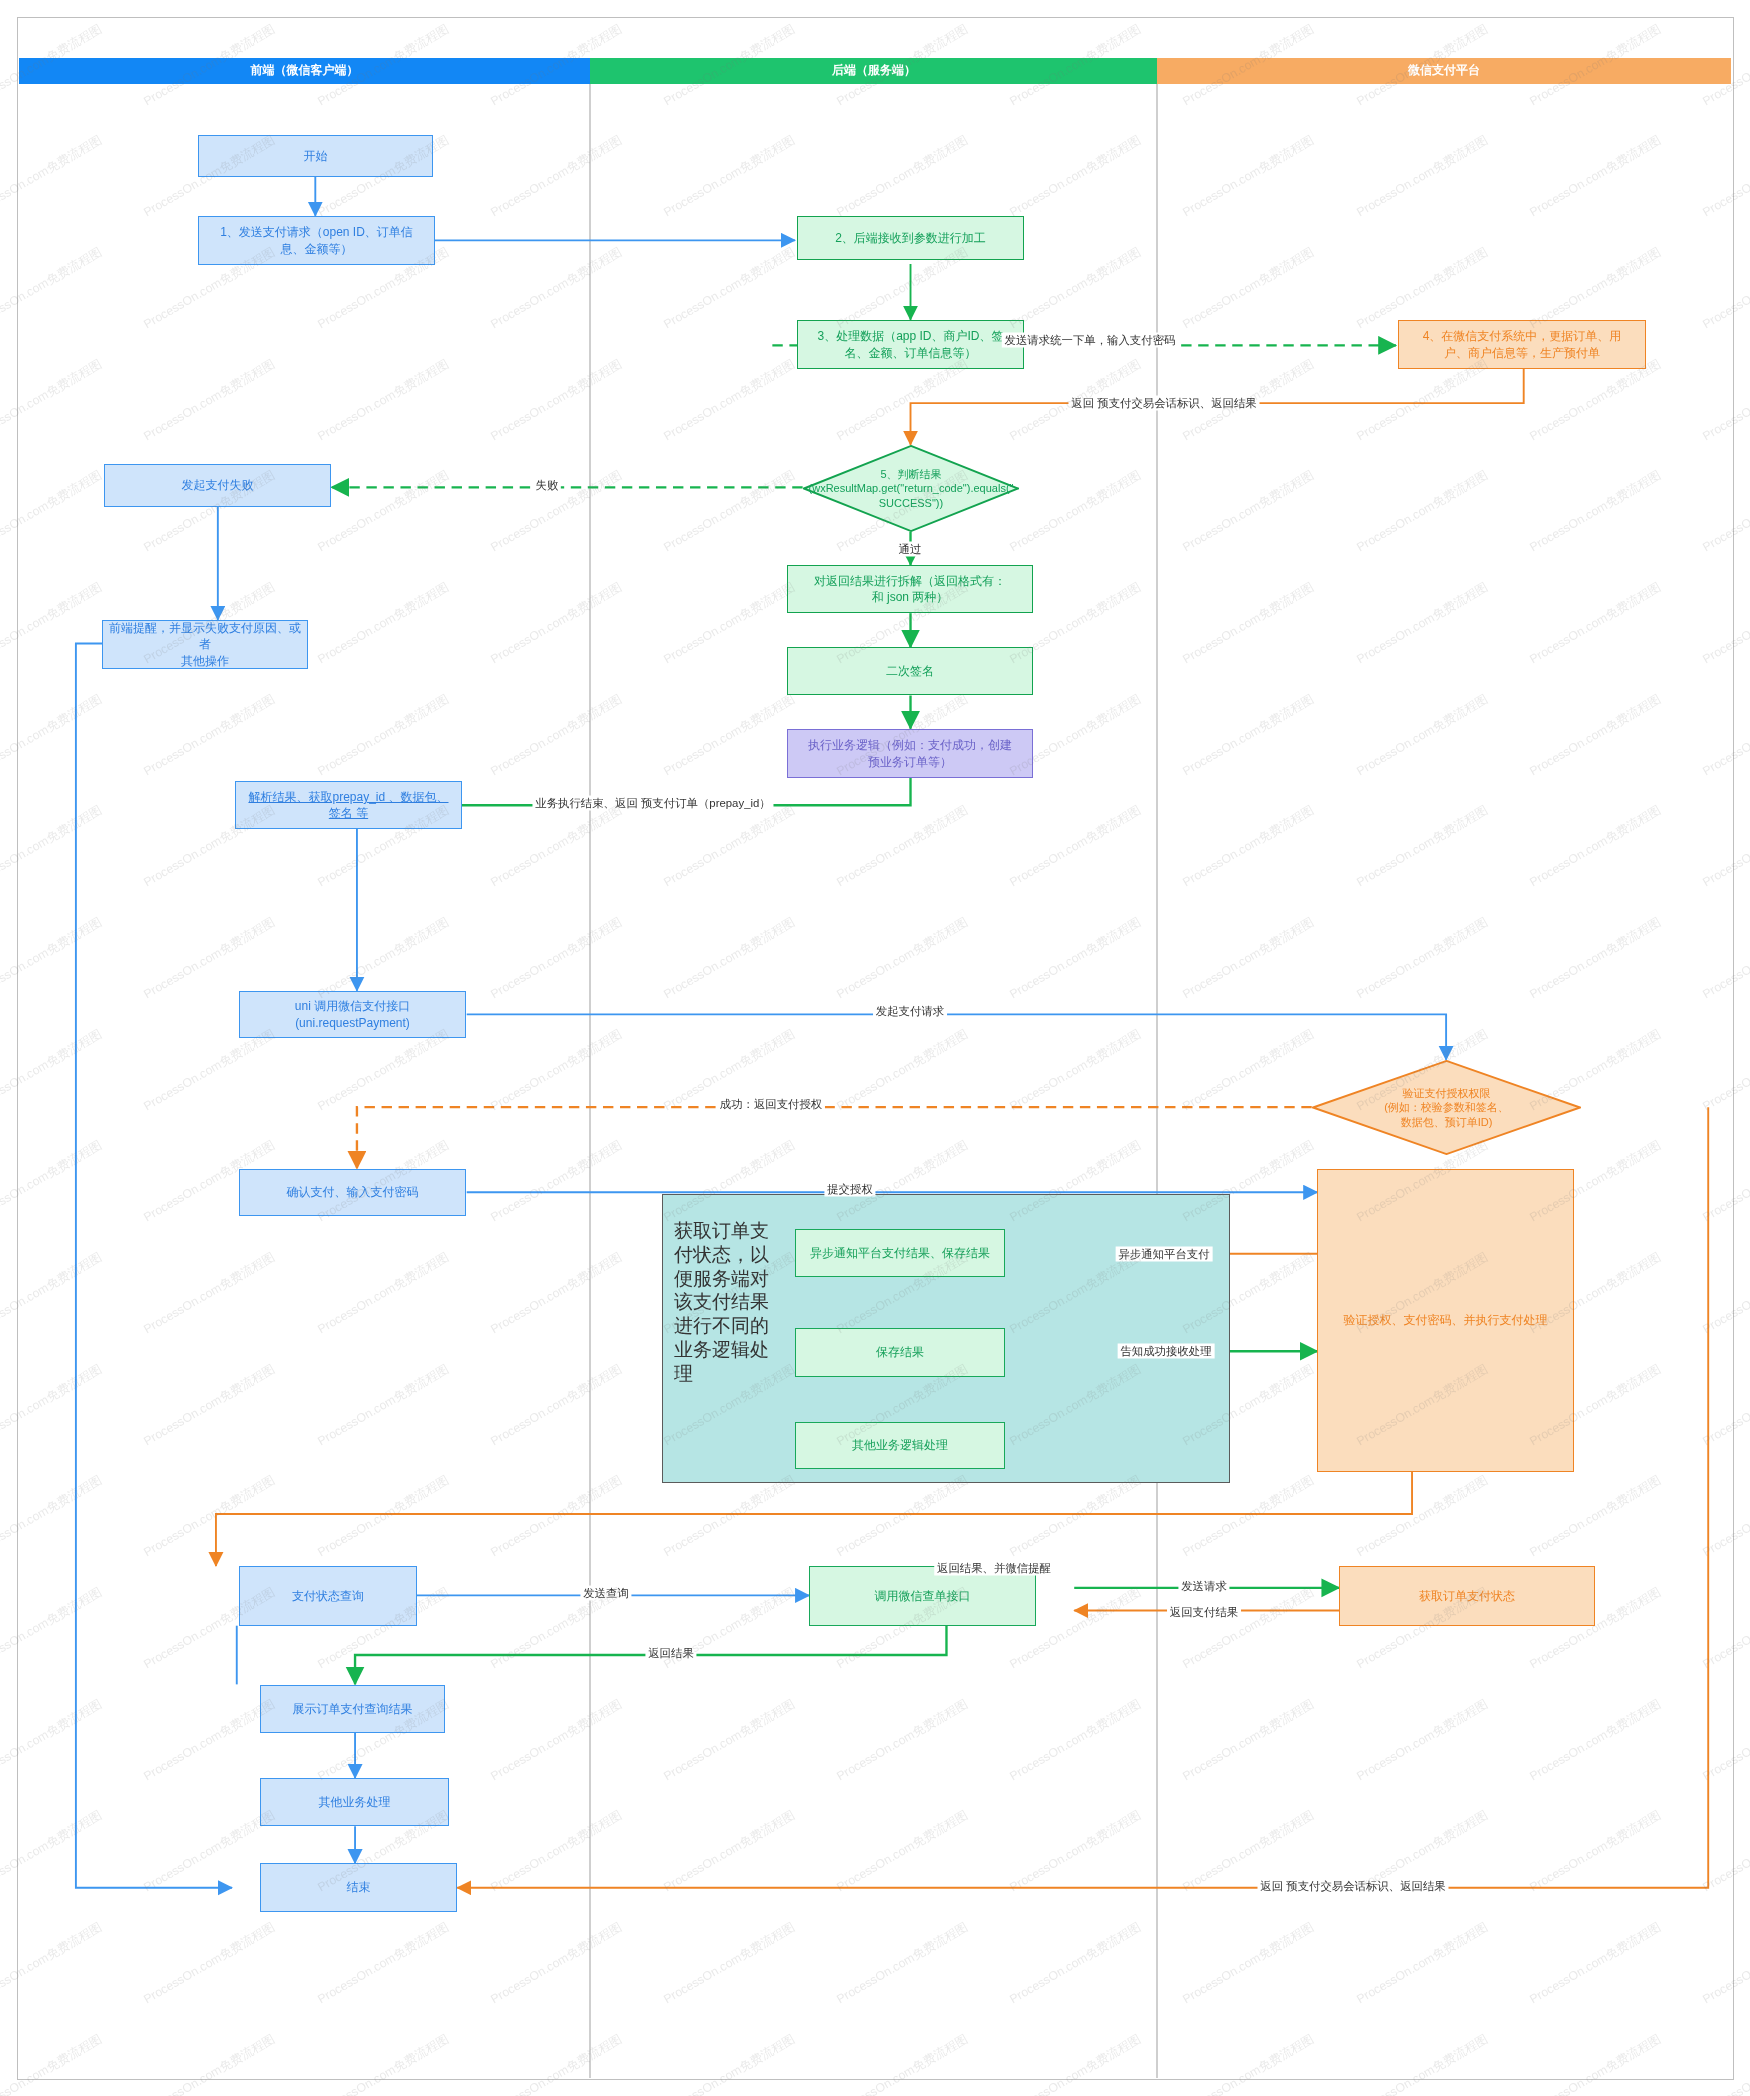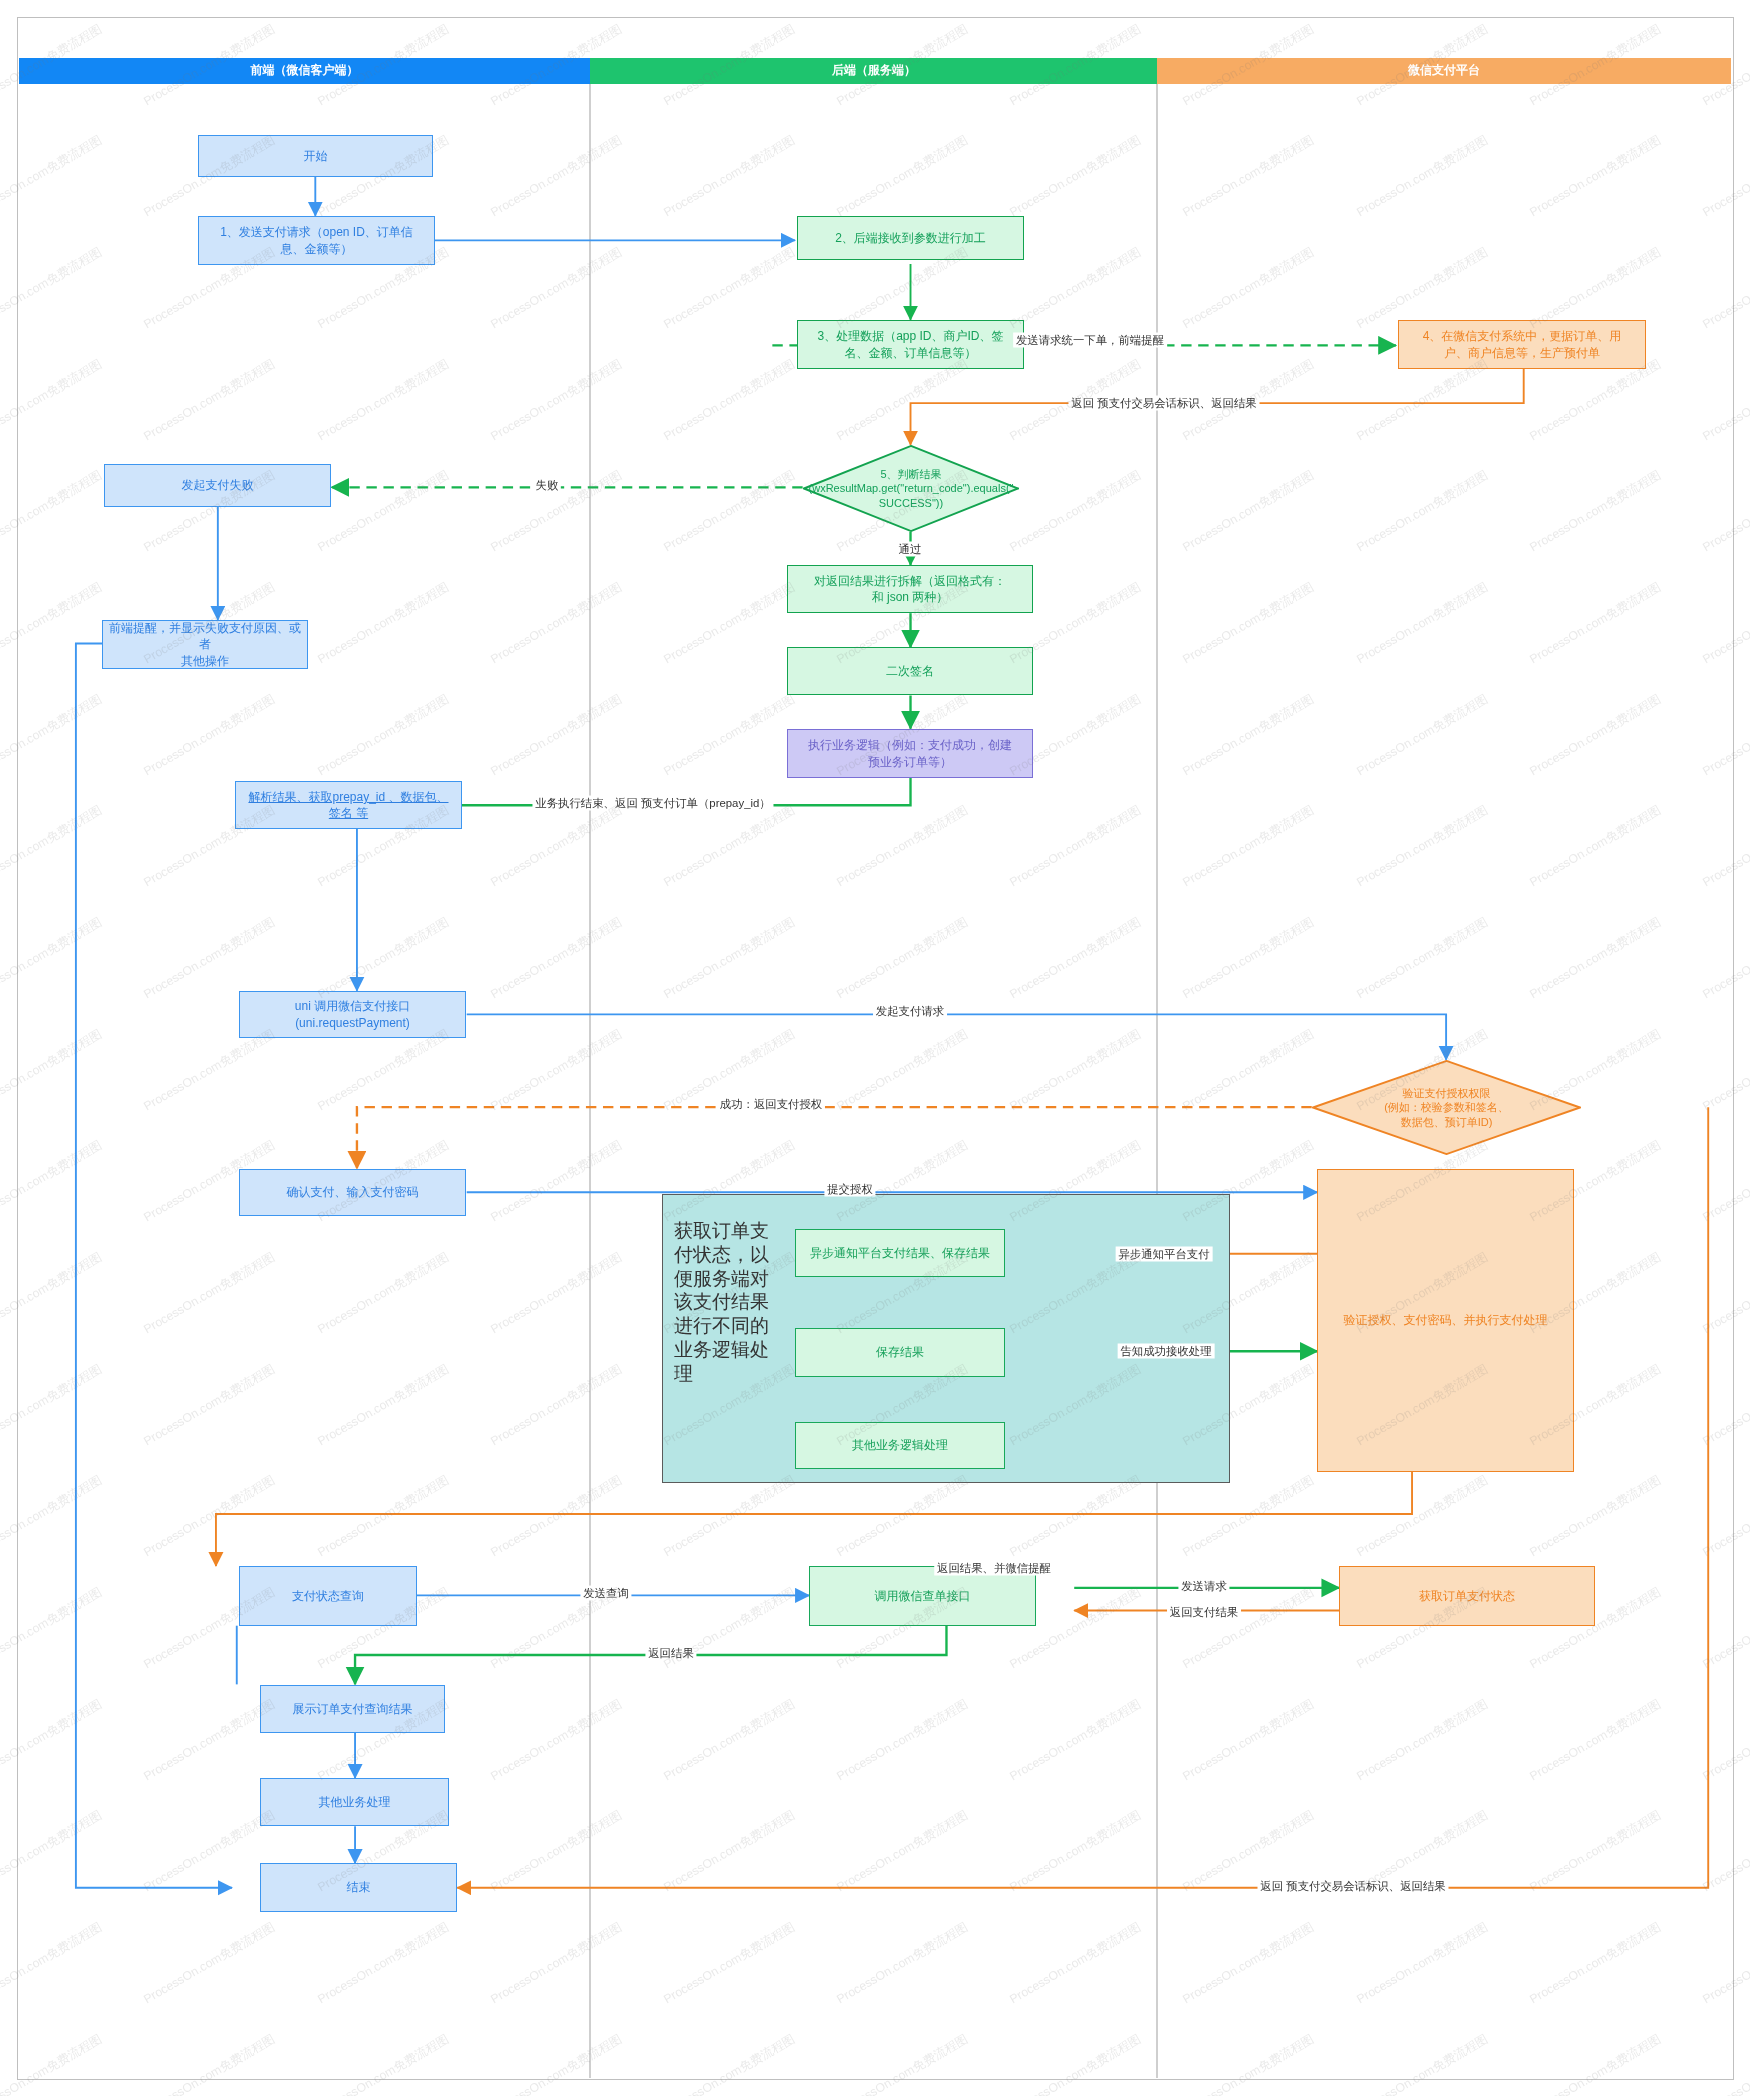--- a/index.html
+++ b/index.html
@@ -130,21 +130,21 @@
 
     <path d="M250,1718 L250,1780" stroke="#3d96f0" stroke-width="2" fill="none"></path>
 
     <path d="M375,1831 L375,1879" stroke="#3d96f0" stroke-width="2" fill="none" marker-end="url(#ab)"></path>
 
     <path d="M375,1930 L375,1969" stroke="#3d96f0" stroke-width="2" fill="none" marker-end="url(#ab)"></path>
 
     <path d="M1805,1170 L1805,1995 L483,1995" stroke="#ef8424" stroke-width="2" fill="none" marker-end="url(#ao)"></path>
   </svg>
 
-  <div class="elabel" style="left:1090px;top:340px;">发送请求统一下单，前端提醒</div>
+  <div class="elabel" style="left:1090px;top:340px;">发送请求统一下单，输入支付密码</div>
   <div class="elabel" style="left:1164px;top:403px;">返回 预支付交易会话标识、返回结果</div>
   <div class="elabel" style="left:547px;top:485px;">失败</div>
   <div class="elabel" style="left:910px;top:549px;">通过</div>
   <div class="elabel" style="left:653px;top:803px;">业务执行结束、返回 预支付订单（prepay_id）</div>
   <div class="elabel" style="left:910px;top:1011px;">发起支付请求</div>
   <div class="elabel" style="left:771px;top:1104px;">成功：返回支付授权</div>
   <div class="elabel" style="left:850px;top:1189px;">提交授权</div>
   <div class="elabel" style="left:1164px;top:1254px;">异步通知平台支付</div>
   <div class="elabel" style="left:1166px;top:1351px;">告知成功接收处理</div>
   <div class="elabel" style="left:994px;top:1568px;">返回结果、并微信提醒</div>

